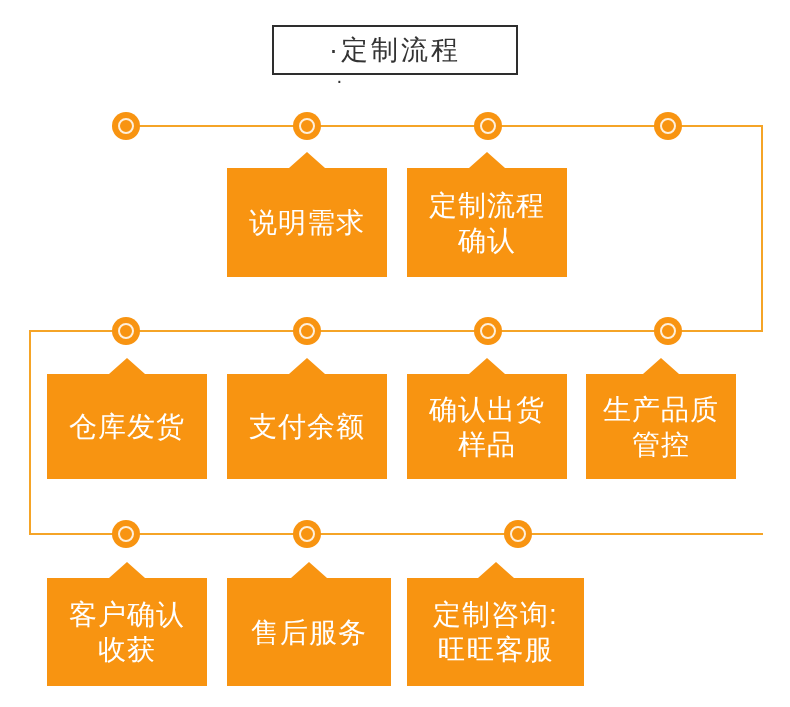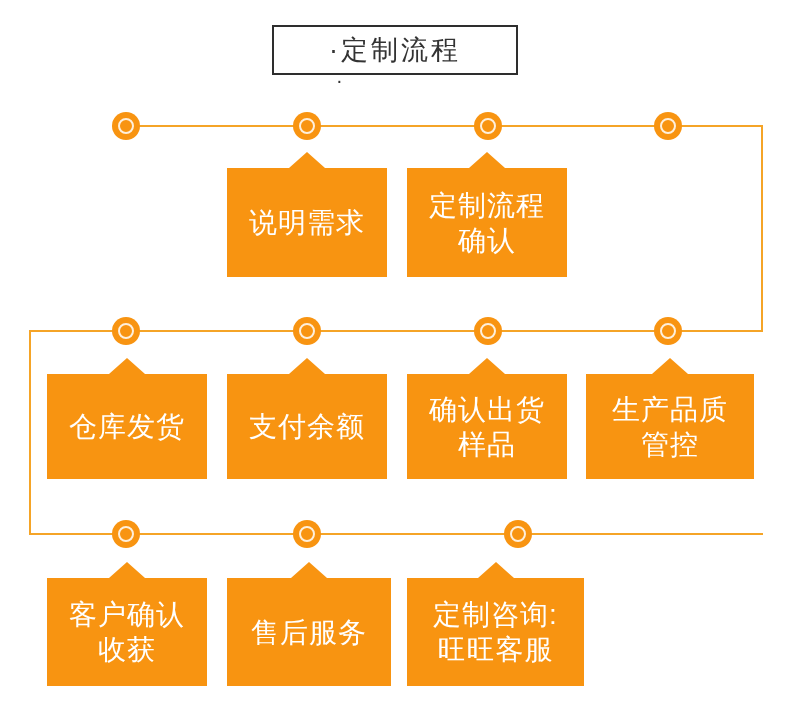--- a/index.html
+++ b/index.html
@@ -44,21 +44,21 @@
   .box::before{
     content:"";position:absolute;top:-16px;left:50%;transform:translateX(-50%);
     width:0;height:0;
     border-left:18px solid transparent;border-right:18px solid transparent;
     border-bottom:16px solid #F89411;
   }
   .r1{top:168px;height:109px;}
   .r2{top:374px;height:105px;}
   .r3{top:578px;height:108px;}
   .b11{left:47px}.b12{left:227px}.b13{left:407px}.b14{left:587px;width:161px}
-  .b21{left:47px}.b22{left:227px}.b23{left:407px}.b24{left:586px;width:168px}
+  .b21{left:47px}.b22{left:227px}.b23{left:407px}.b24{left:586px;width:150px}
   .b31{left:47px}.b32{left:227px;width:164px}.b33{left:407px;width:177px}
   .label{
     color:#ffffff;font-size:28px;line-height:35px;letter-spacing:1px;
     white-space:pre-line;
   }
 </style>
 </head>
 <body>
 
 <div class="canvas">

